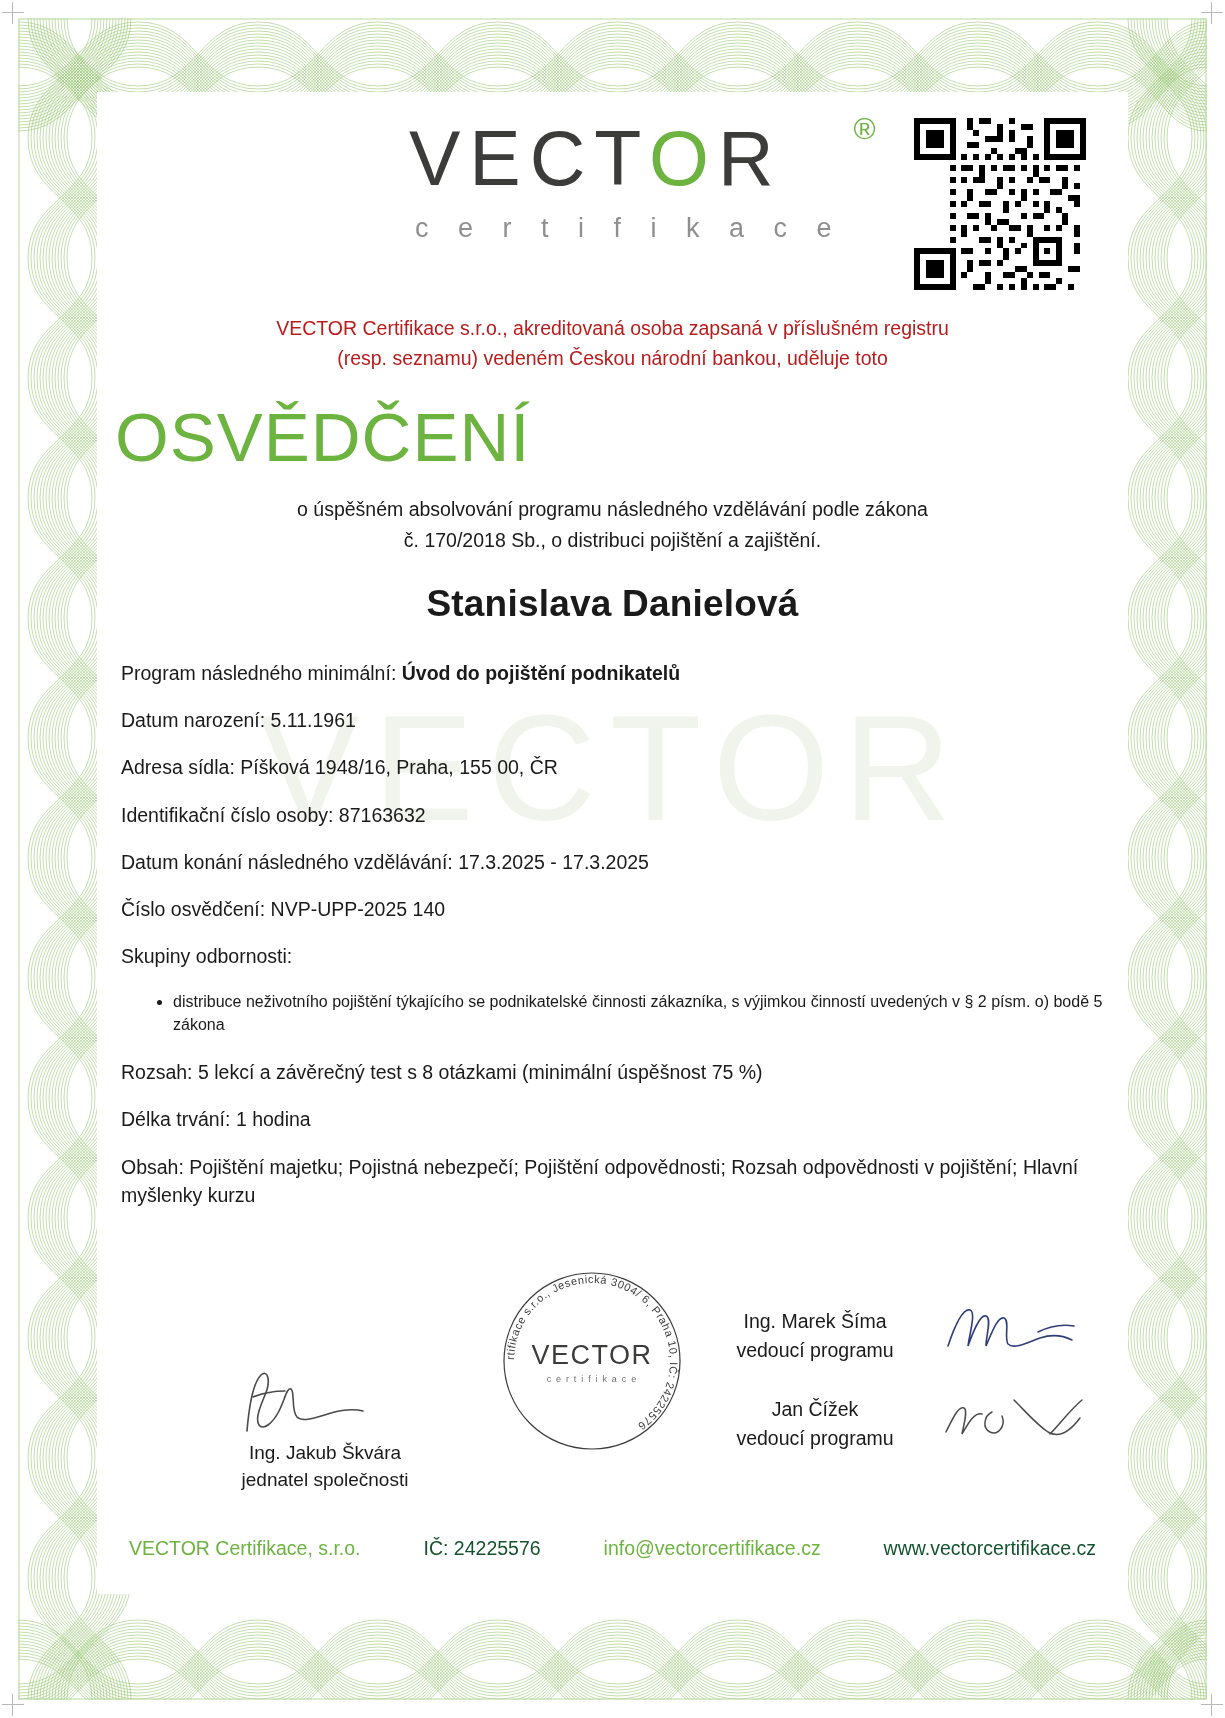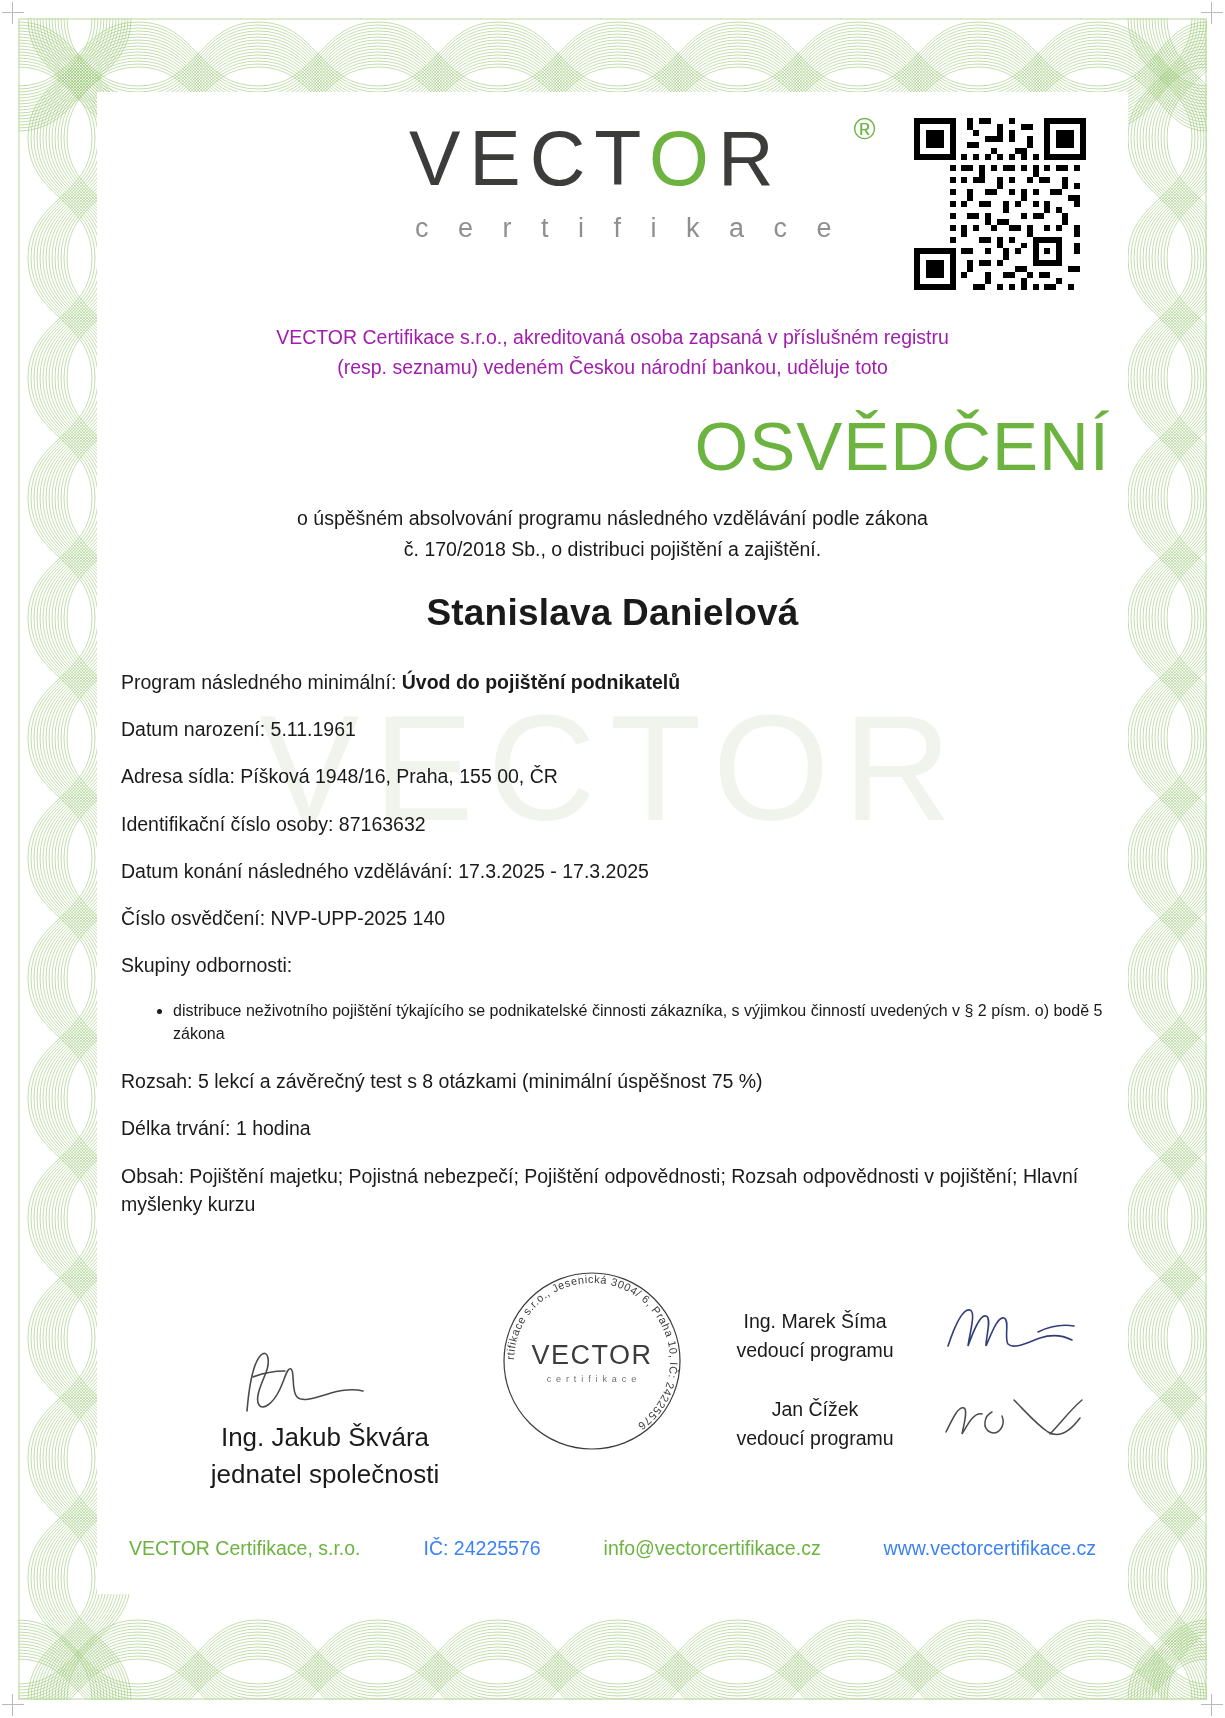--- a/index.html
+++ b/index.html
@@ -125,25 +125,25 @@
     height: 172px;
     margin-right: 10px;
     margin-top: 8px;
   }
 
   
   .intro {
     text-align: center;
     font-size: 19.5px;
     line-height: 1.55;
-    margin-top: 32px;
-    color: #a21caf;
+    margin-top: 23px;
+    color: #b91c1c;
   }
   .title {
-    text-align: right;
+    text-align: left;
     color: #6cb33f;
     font-size: 69px;
     font-weight: 400;
     letter-spacing: 1px;
     margin: 30px 0 22px 0;
     line-height: 1;
   }
   .subtitle {
     text-align: center;
     font-size: 19.5px;
@@ -182,21 +182,21 @@
     bottom: 92px;
     height: 240px;
   }
 
   .sig-left {
     position: absolute;
     left: 60px;
     bottom: 8px;
     width: 300px;
     text-align: center;
-    font-size: 26px;
+    font-size: 19px;
     line-height: 1.45;
   }
   .sig-left .scribble {
     height: 72px;
     position: relative;
   }
   .stamp {
     position: absolute;
     left: 372px;
     bottom: 36px;
@@ -234,21 +234,21 @@
     left: 18px;
     right: 18px;
     bottom: 34px;
     display: flex;
     align-items: center;
     justify-content: space-between;
     font-size: 19.5px;
     padding: 0 14px;
   }
   .footer .green { color: #6cb33f; }
-  .footer .dark { color: #3b82f6; }
+  .footer .dark { color: #14532d; }
 </style>
 </head>
 <body>
 
 <div class="page">
 
   <div class="crop tl"></div>
   <div class="crop tr"></div>
   <div class="crop bl"></div>
   <div class="crop br"></div>

